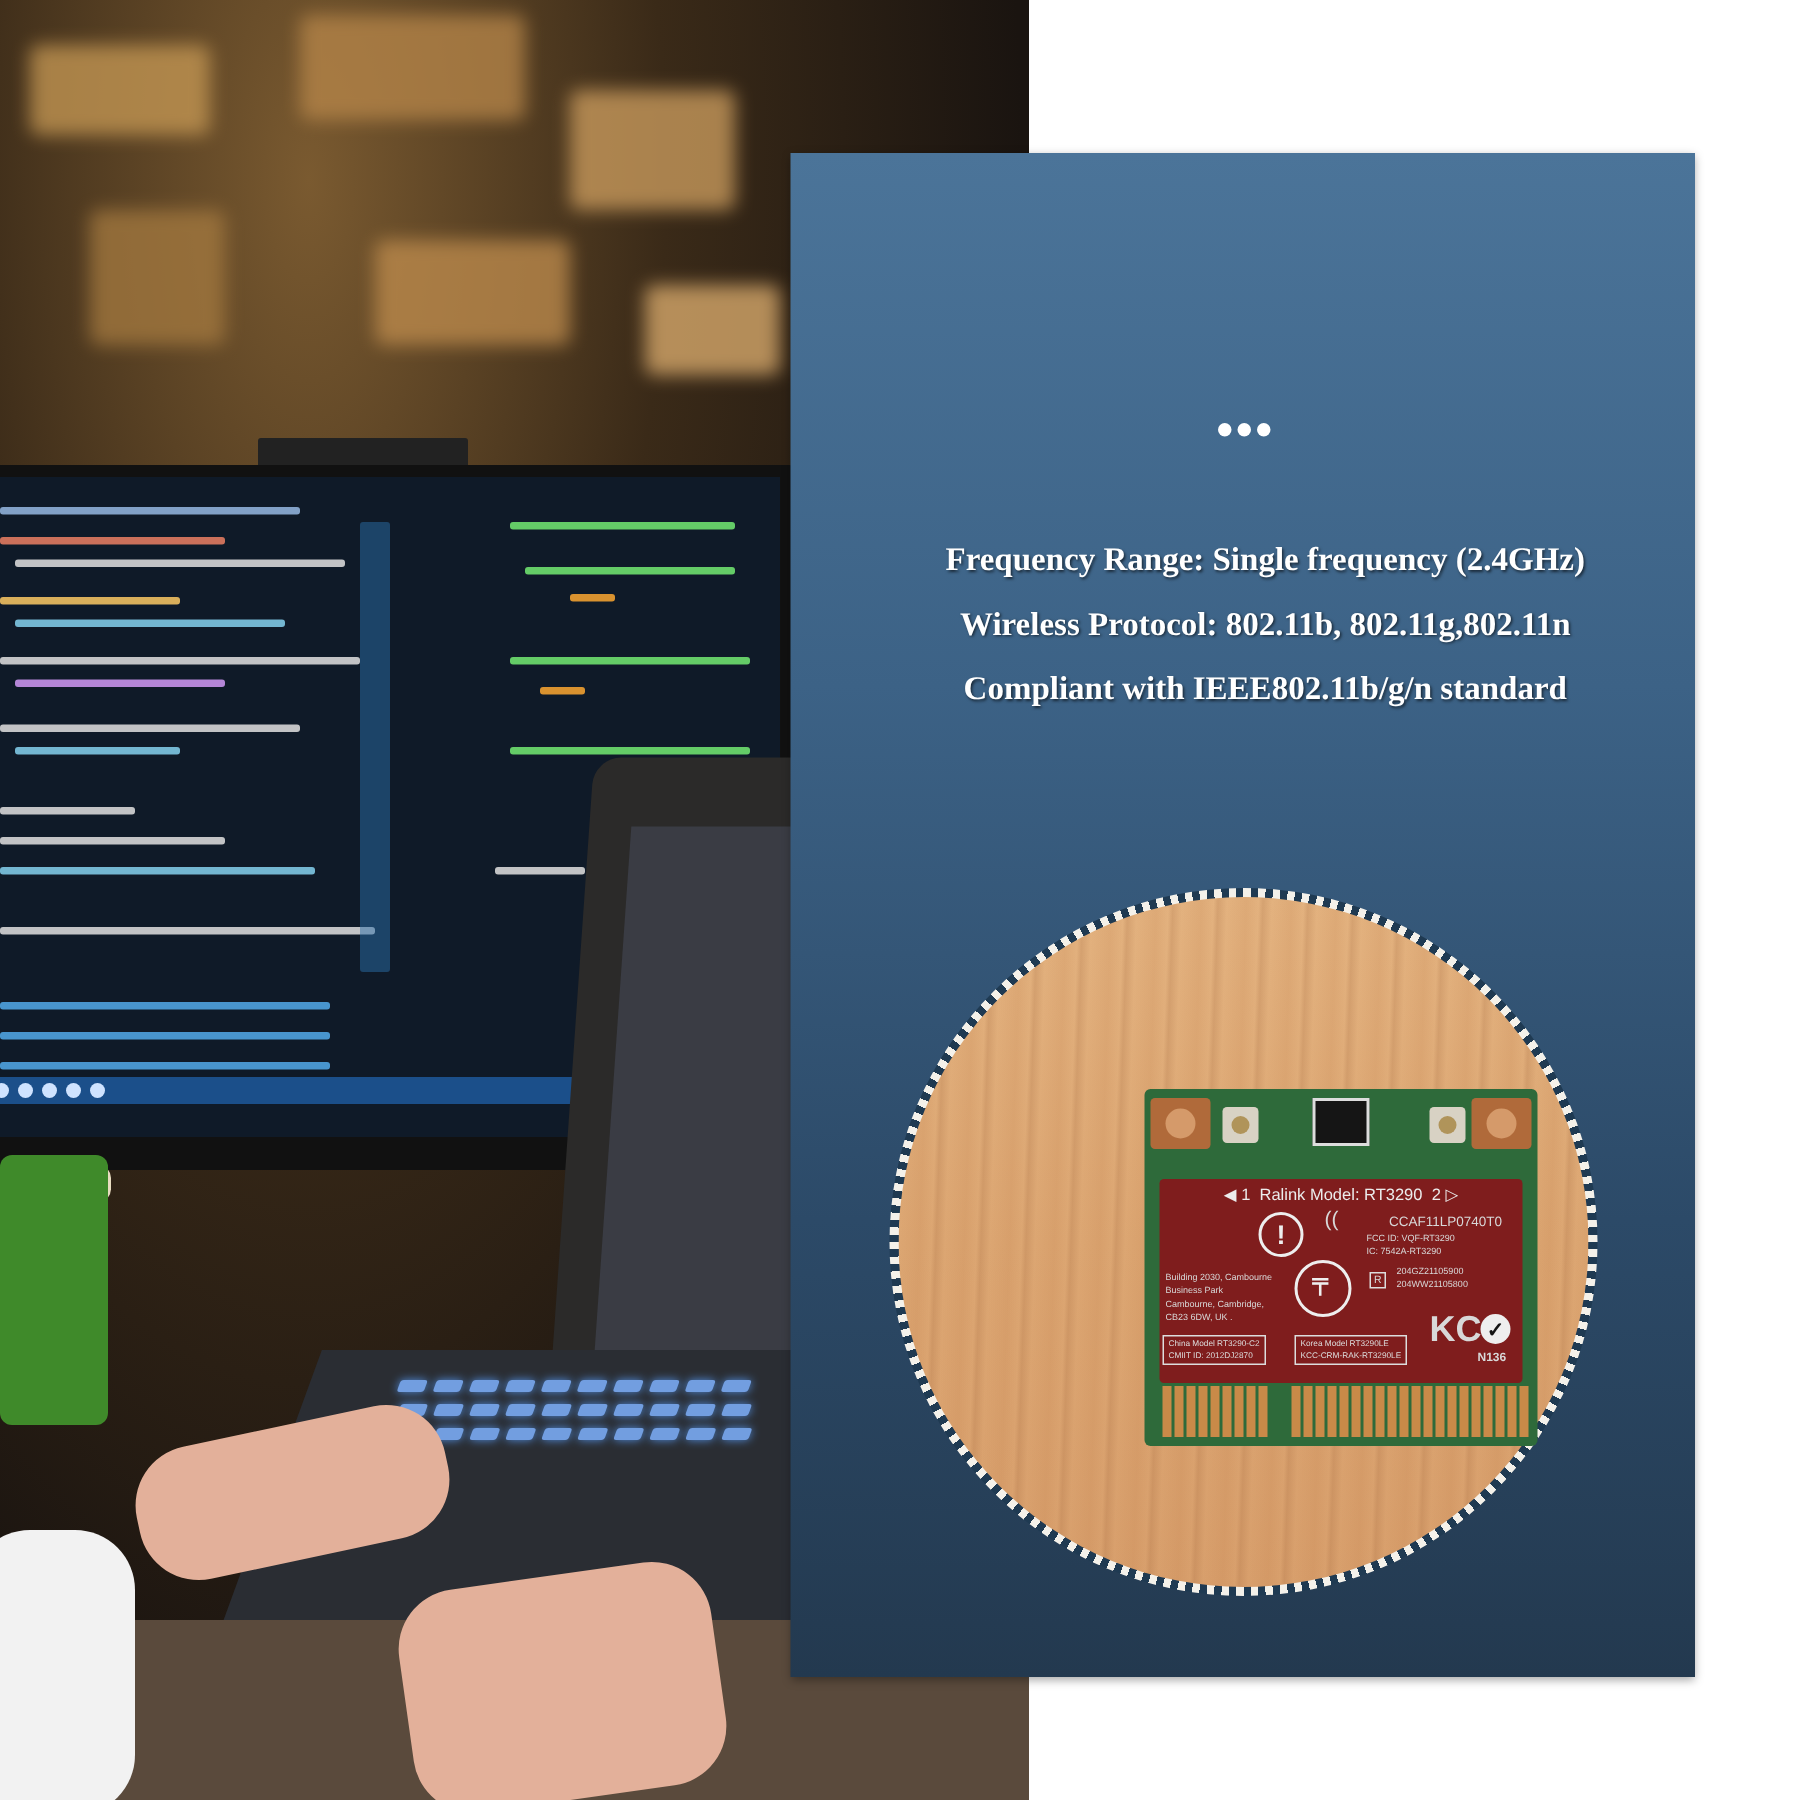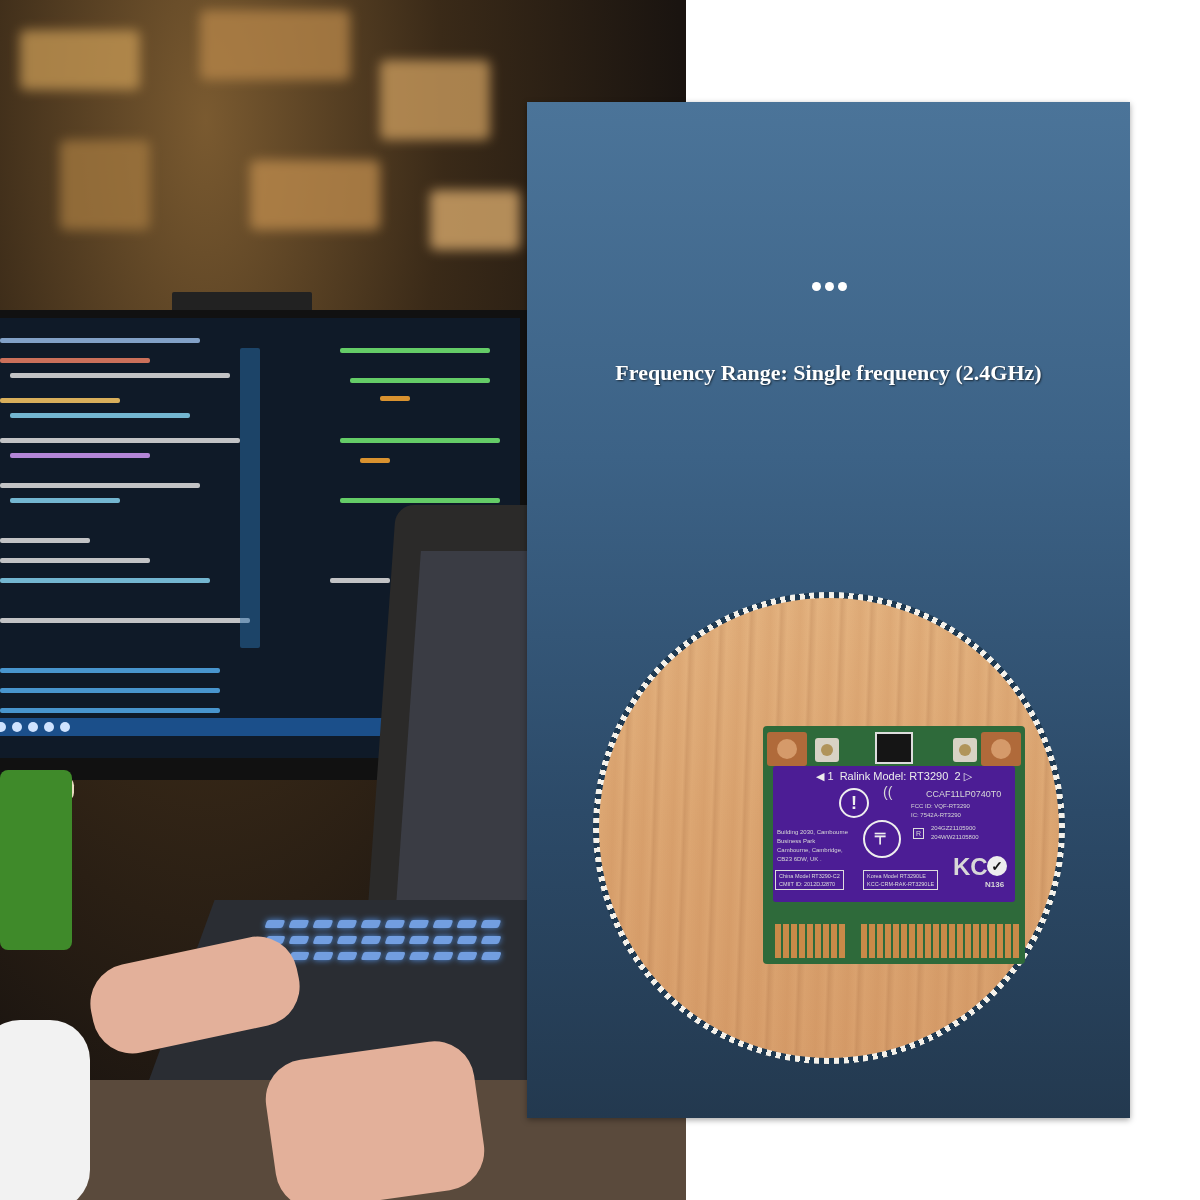--- a/index.html
+++ b/index.html
@@ -27,41 +27,41 @@
     
     .panel { position:absolute; left:527px; top:102px; width:603px; height:1016px;
       background: linear-gradient(180deg, #4b7499 0%, #3c6286 35%, #2c4a68 70%, #23394f 100%);
       box-shadow: 0 2px 6px rgba(0,0,0,.35); }
     .title { position:absolute; left:0; top:110px; width:603px; text-align:center; color:#ffffff;
       font-family:"Liberation Serif", serif; font-weight:bold; font-size:51px; letter-spacing:1px;
       text-shadow:1px 2px 2px rgba(0,0,0,.55); }
     .dots { position:absolute; left:282px; top:180px; width:40px; height:10px; display:flex; gap:4px; justify-content:center; }
     .dot { width:9px; height:9px; border-radius:50%; background:#ffffff; }
     .spec { position:absolute; left:0; width:603px; text-align:center; color:#ffffff; font-family:"Liberation Serif", serif;
-      font-weight:bold; font-size:22px; text-shadow:1px 1px 2px rgba(0,0,0,.6); }
+      font-weight:bold; font-size:22px; text-shadow:1px 1px 2px rgba(0,0,0,.6);padding-left:15px; }
 
     
     .circle-wrap { position:absolute; left:66px; top:490px; width:472px; height:472px; border-radius:50%;
       background: radial-gradient(circle, #ffffff 0 60%, transparent 61%);
       }
     .scallop { position:absolute; inset:0; border-radius:50%;
       background: repeating-conic-gradient(#f4f1ea 0deg 1.2deg, #1f3a52 1.2deg 2.4deg); }
     .wood { position:absolute; left:6px; top:6px; width:460px; height:460px; border-radius:50%;
       background:
         repeating-linear-gradient(92deg, rgba(150,90,50,.0) 0px, rgba(150,90,50,.18) 3px, rgba(150,90,50,0) 9px, rgba(180,110,60,.12) 22px, rgba(150,90,50,0) 30px),
         linear-gradient(180deg, #e3b27f 0%, #dca672 50%, #d89f6c 100%); }
 
     
     .card { position:absolute; left:164px; top:128px; width:262px; height:238px; background:#2e6a3a; border-radius:4px; }
     .card-pad { position:absolute; top:6px; width:40px; height:34px; background:#b06a3a; border-radius:3px; }
     .card-hole { position:absolute; top:13px; width:20px; height:20px; border-radius:50%; background:#d59a6a; }
     .connector { position:absolute; top:12px; width:24px; height:24px; background:#d8d2c4; border-radius:3px; }
     .connector::after { content:""; position:absolute; left:6px; top:6px; width:12px; height:12px; border-radius:50%; background:#b0945a; }
     .chip { position:absolute; left:112px; top:6px; width:34px; height:28px; background:#151515; border:2px solid #ddd; }
-    .label { position:absolute; left:10px; top:40px; width:242px; height:136px; background:#4c1d95; border-radius:3px; color:#ececec;
+    .label { position:absolute; left:10px; top:60px; width:242px; height:136px; background:#7f1d1d; border-radius:3px; color:#ececec;
       font-family:"Liberation Sans", sans-serif; }
     .lbl-model { position:absolute; left:0; top:4px; width:242px; text-align:center; font-size:11px; }
     .lbl-small { position:absolute; font-size:6px; line-height:9px; color:#d8d8d8; }
     .lbl-box { position:absolute; border:1px solid #ddd; font-size:5.5px; line-height:8px; padding:1px 3px; color:#ddd; }
     .lbl-icon { position:absolute; border:2px solid #eee; border-radius:50%; color:#eee; text-align:center; font-weight:bold; }
     .fingers { position:absolute; left:12px; top:198px; height:34px; display:flex; gap:2px; }
     .finger { width:6px; height:34px; background:#c98a48; }
     .notch { width:12px; }
   </style>
 </head>
@@ -158,20 +158,22 @@
   <div class="hand" style="left:-20px;top:1020px;width:110px;height:190px;background:#f2f2f2;"></div>
 </div>
 
 <div class="panel">
   <div class="dots">
     <div class="dot"></div>
     <div class="dot"></div>
     <div class="dot"></div>
   </div>
   <div class="spec" style="top:258px;">Frequency Range: Single frequency (2.4GHz)</div>
+  <div class="spec" style="top:301px;">Wireless Protocol: 802.11b, 802.11g,802.11n</div>
+  <div class="spec" style="top:344px;">Compliant with IEEE802.11b/g/n standard</div>
 
   <div class="circle-wrap">
     <div class="scallop"></div>
     <div class="wood">
       <div class="card">
         <div class="card-pad" style="left:4px;"></div>
         <div class="card-hole" style="left:14px;"></div>
         <div class="card-pad" style="left:218px;"></div>
         <div class="card-hole" style="left:228px;"></div>
         <div class="connector" style="left:52px;"></div>

